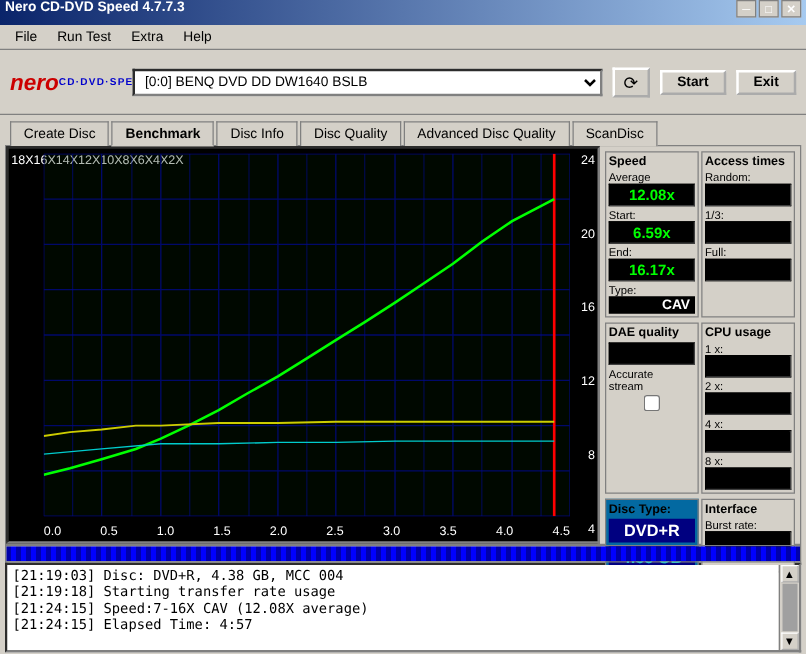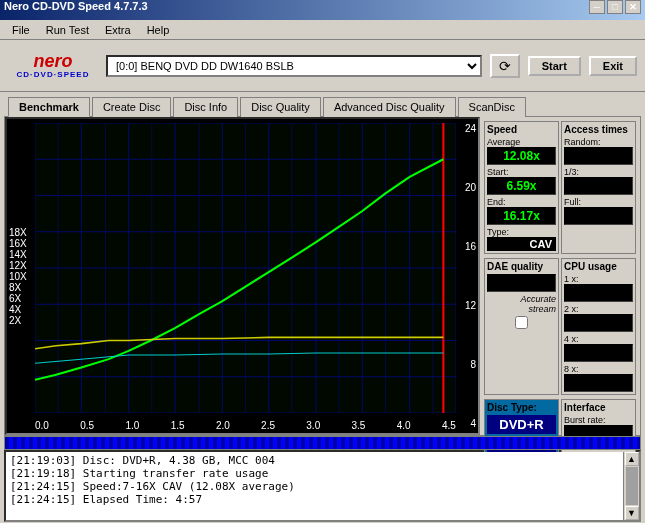--- a/index.html
+++ b/index.html
@@ -60,21 +60,21 @@
       background: #d4d0c8;
       height: 52px;
       display: flex;
       align-items: center;
       padding: 4px 8px;
       gap: 8px;
       border-bottom: 1px solid #808080;
     }
     .logo-area {
       display: flex;
-      flex-direction: column;
+      flex-direction: row;
       align-items: center;
       width: 90px;
     }
     .logo-nero {
       font-size: 18px;
       font-weight: bold;
       color: #cc0000;
       font-style: italic;
       line-height: 1;
     }
@@ -156,22 +156,22 @@
     }
 
     
     .y-axis-left {
       position: absolute;
       left: 0;
       top: 0;
       bottom: 0;
       width: 28px;
       display: flex;
-      flex-direction: column;
-      justify-content: center;
+      flex-direction: row;
+      justify-content: space-between;
       padding: 4px 2px;
       color: #ffffff;
       font-size: 10px;
     }
     
     .y-axis-right {
       position: absolute;
       right: 0;
       top: 0;
       bottom: 0;
@@ -337,22 +337,22 @@
   </div>
   <select class="drive-select">
     <option>[0:0] BENQ DVD DD DW1640 BSLB</option>
   </select>
   <div class="refresh-btn">⟳</div>
   <button class="header-btn">Start</button>
   <button class="header-btn">Exit</button>
 </div>
 
 <div class="tabs">
+  <div class="tab">Create Disc</div>
   <div class="tab active">Benchmark</div>
-  <div class="tab">Create Disc</div>
   <div class="tab">Disc Info</div>
   <div class="tab">Disc Quality</div>
   <div class="tab">Advanced Disc Quality</div>
   <div class="tab">ScanDisc</div>
 </div>
 
 <div class="main-content">
 
   <div class="chart-area">
 
@@ -460,21 +460,21 @@
         <div style="font-size:9px; margin-top:2px;">Full:</div>
         <div class="value-box" style="min-width:50px;">&nbsp;</div>
       </div>
     </div>
 
     <div style="display:flex; gap:2px; margin-top:2px;">
 
       <div style="flex:1; border:1px solid #808080; padding:2px; background:#d4d0c8;">
         <div class="sidebar-title">DAE quality</div>
         <div class="value-box" style="width:100%; margin:2px 0;">&nbsp;</div>
-        <div style="font-size:9px; text-align:right;font-style:italic;">Accurate<br>stream</div>
+        <div style="font-size:9px; text-align:left;">Accurate<br>stream</div>
         <div style="display:flex; justify-content:center; margin-top:2px;">
           <input type="checkbox" style="margin: 0px;">
         </div>
       </div>
 
       <div style="flex:1; border:1px solid #808080; padding:2px; background:#d4d0c8;">
         <div class="sidebar-title">CPU usage</div>
         <div style="font-size:9px;">1 x:</div>
         <div class="value-box" style="width:100%;">&nbsp;</div>
         <div style="font-size:9px; margin-top:2px;">2 x:</div>

